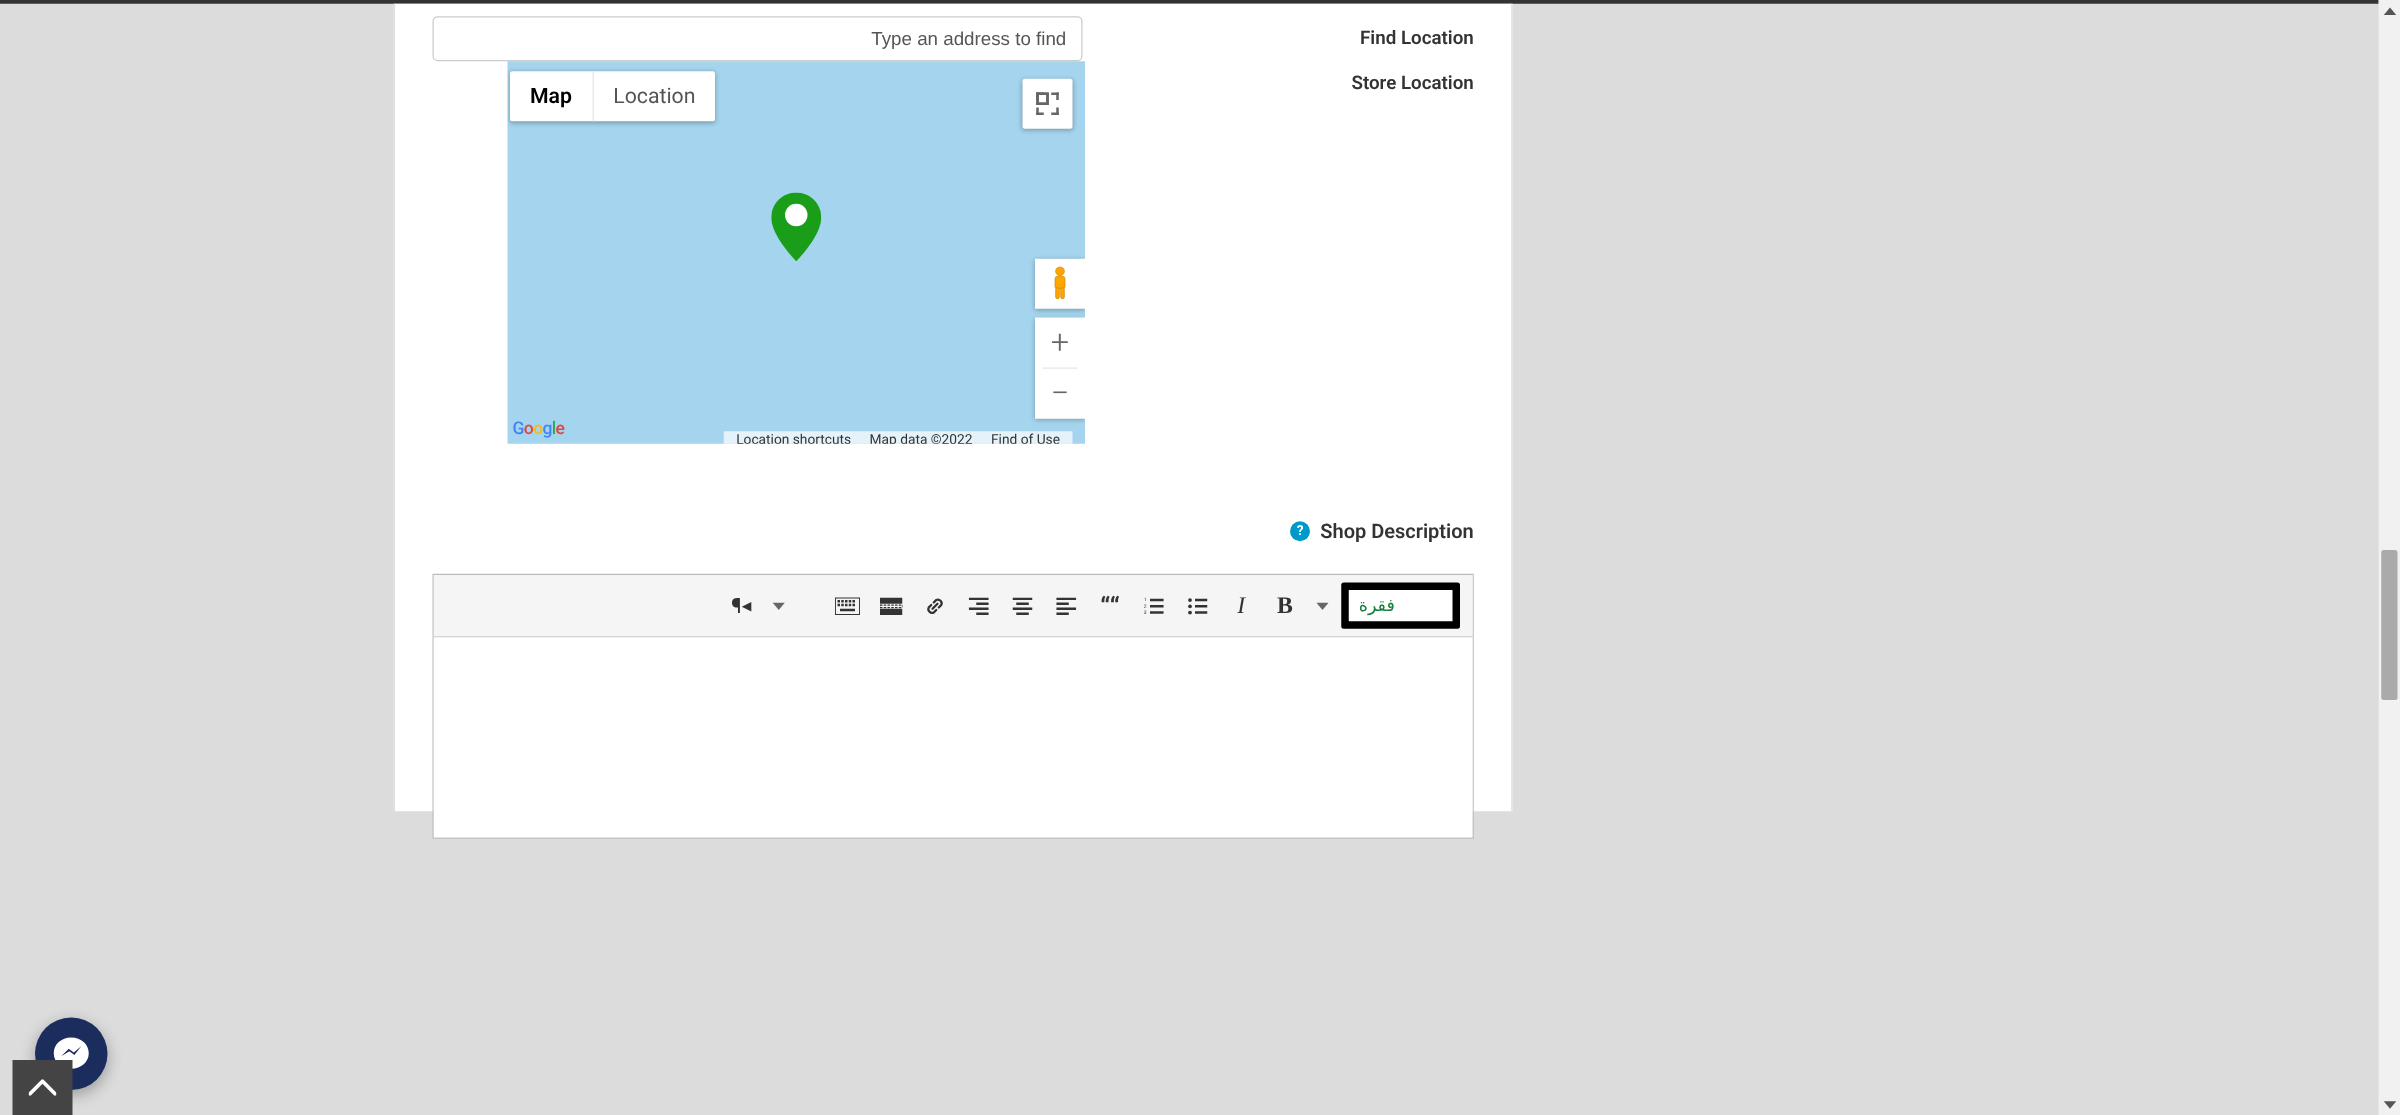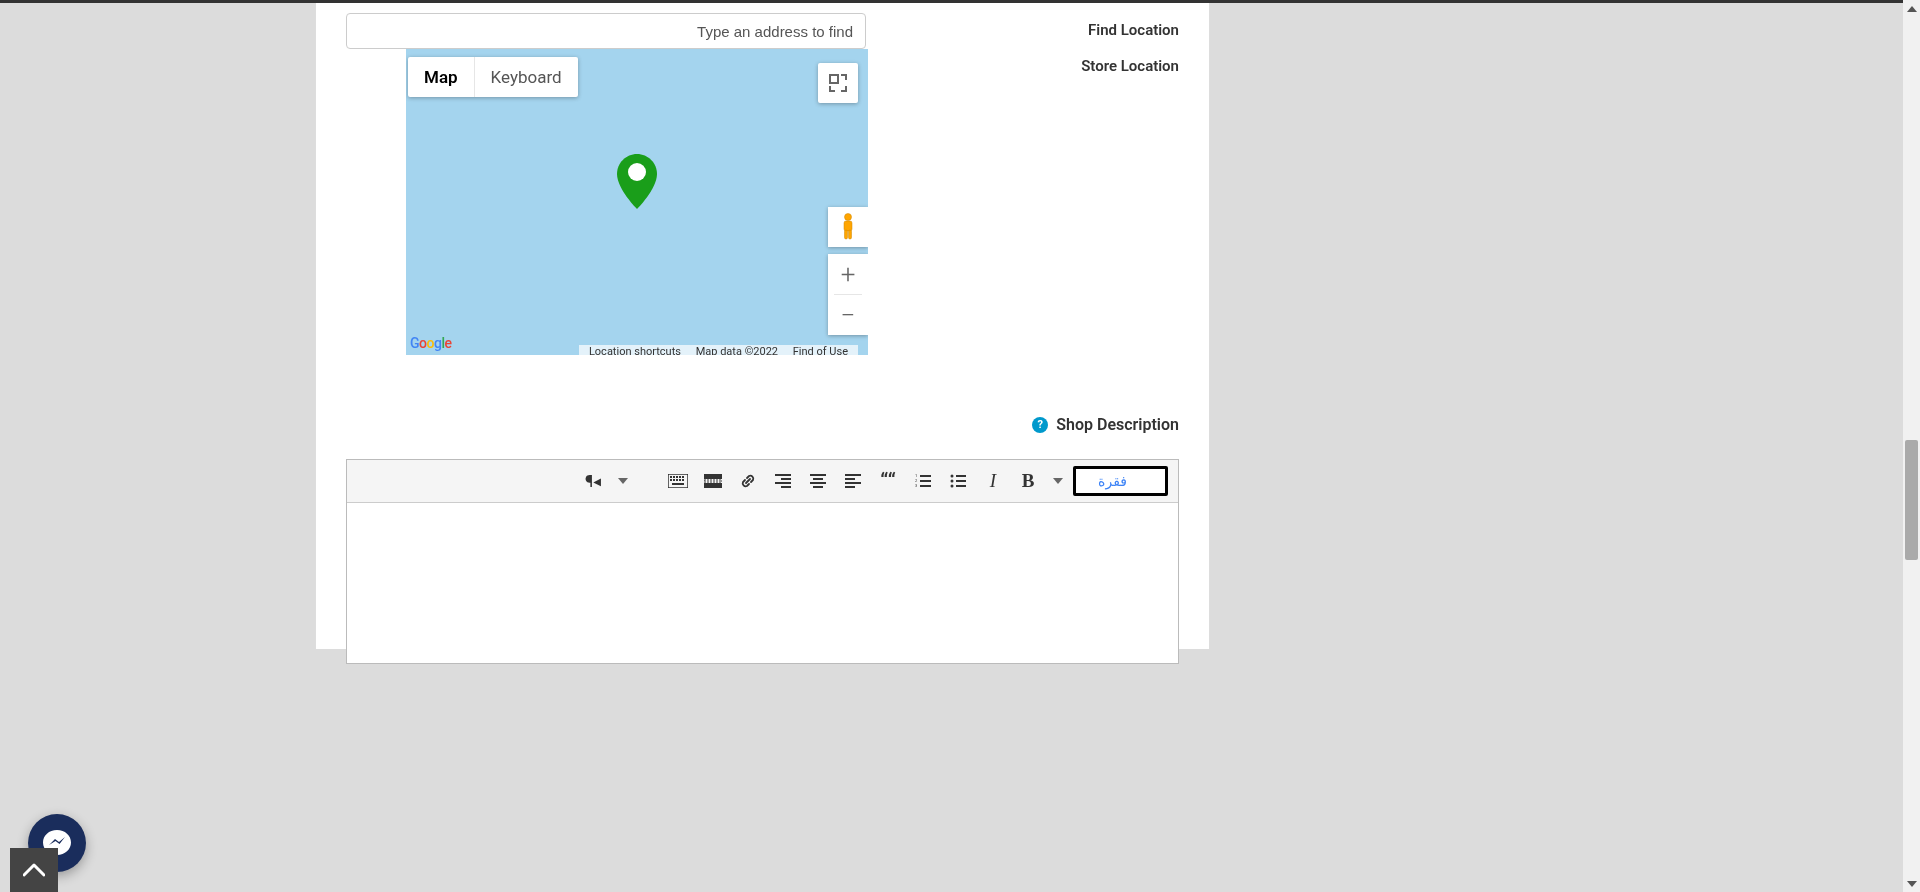--- a/index.html
+++ b/index.html
@@ -278,27 +278,27 @@
       height: 30px;
       display: flex;
       align-items: center;
       justify-content: center;
       cursor: pointer;
       font-size: 17px;
       color: #333;
       border-radius: 2px;
     }
     .toolbar-select {
-      border: 3px solid #000000;
+      border: 6px solid #000000;
       background: #fff;
       padding: 4px 24px 4px 8px;
       font-size: 14px;
-      color: #3b82f6;
+      color: #15803d;
       border-radius: 2px;
-      text-align: center;
+      text-align: left;
       min-width: 95px;
       position: relative;
       cursor: pointer;
     }
     .toolbar-dropdown-caret {
       width: 20px;
       display: flex;
       align-items: center;
       justify-content: center;
     }
@@ -342,21 +342,21 @@
 
   <div class="field-row">
     <input type="text" class="address-input" placeholder="Type an address to find" style="">
     <div class="field-label">Find Location</div>
   </div>
 
   <div class="map-row">
     <div class="map-container">
       <div class="map-type-controls">
         <div class="map-type-btn active">Map</div>
-        <div class="map-type-btn">Keyboard</div>
+        <div class="map-type-btn">Location</div>
       </div>
       <div class="fullscreen-btn">
         <div class="fullscreen-icon">
           <span></span>
             <span></span>
             <span></span>
             <span></span>
         </div>
       </div>
       <div class="map-marker">

